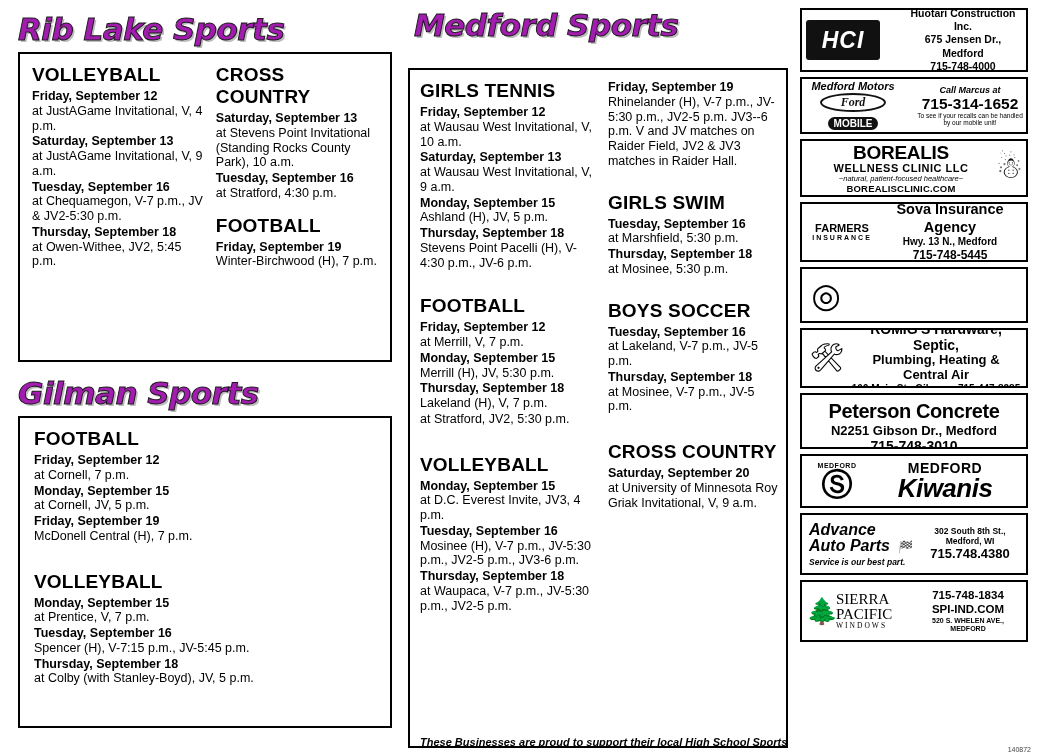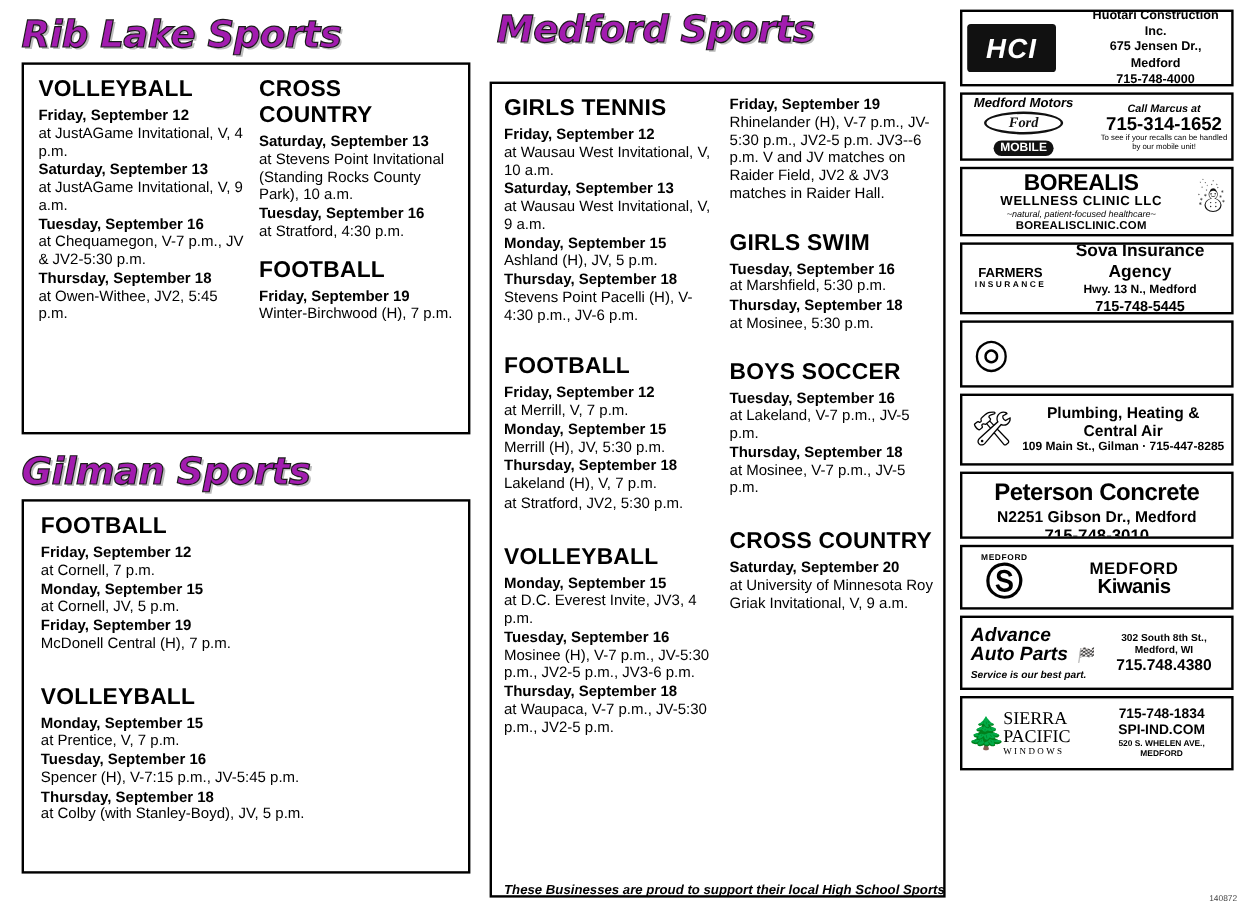--- a/index.html
+++ b/index.html
@@ -148,21 +148,21 @@
   .gf-cow { font-size: 24px; line-height: 1; }
   .gf-right { flex: 1; text-align: center; font-size: 10px; font-weight: bold; line-height: 1.25; }
   .gf-phone { font-size: 11.5px; font-weight: bold; }
 
   
   .ad-kiw { height: 54px; padding: 2px 4px; }
   .kiw-logo { width: 62px; text-align: center; font-size: 31px; font-weight: bold; line-height: 1; }
   .kiw-logo .med { display:block; font-size: 7px; letter-spacing: .5px; }
   .kiw-txt { flex: 1; text-align: center; line-height: 1; }
   .kiw-med { font-size: 14px; font-weight: bold; letter-spacing: .5px; }
-  .kiw-name { font-size: 17px; font-weight: bold; letter-spacing: -.5px; }
+  .kiw-name { font-size: 26px; font-weight: bold; letter-spacing: -.5px; font-style: italic; }
 
   
   .ad-aap { height: 62px; padding: 3px 4px; }
   .aap-left { width: 112px; text-align: left; padding-left: 3px; }
   .aap-l1 { font-size: 16px; font-weight: bold; font-style: italic; line-height: 1; }
   .aap-l2 { font-size: 16px; font-weight: bold; font-style: italic; line-height: 1; }
   .aap-flag { display:inline-block; margin-left:3px; font-size: 12px; letter-spacing: -1px; }
   .aap-tag { font-size: 8.5px; font-style: italic; font-weight: bold; margin-top: 3px; }
   .aap-right { flex: 1; text-align: center; line-height: 1.2; }
   .aap-addr { font-size: 8.5px; font-weight: bold; }
@@ -404,20 +404,21 @@
       </div>
     </div>
 
     <div class="ad ad-um">
       <div class="um-logo">◎</div>
     </div>
 
     <div class="ad ad-romig">
       <div class="romig-pic">🛠</div>
       <div class="romig-txt">
+        <div class="romig-l1">ROMIG'S Hardware, Septic,</div>
         <div class="romig-l2">Plumbing, Heating &amp; Central Air</div>
         <div class="romig-l3">109 Main St., Gilman · 715-447-8285</div>
       </div>
     </div>
 
     <div class="ad ad-pet">
       <div class="pet-name">Peterson Concrete</div>
       <div class="pet-addr">N2251 Gibson Dr., Medford</div>
       <div class="pet-phone">715-748-3010</div>
     </div>

